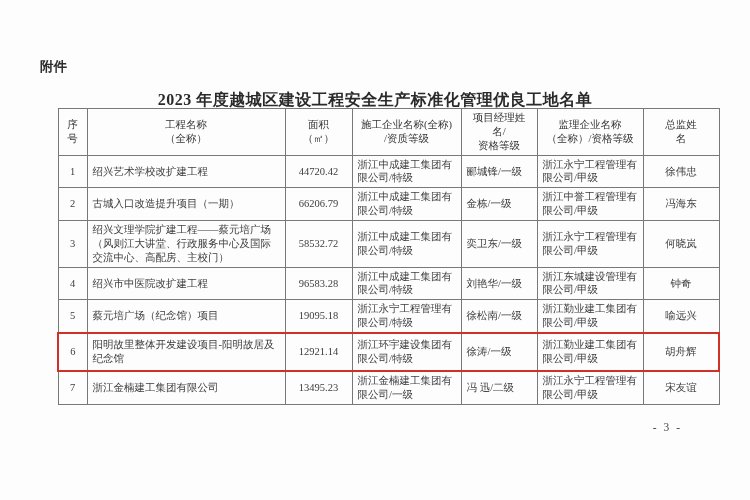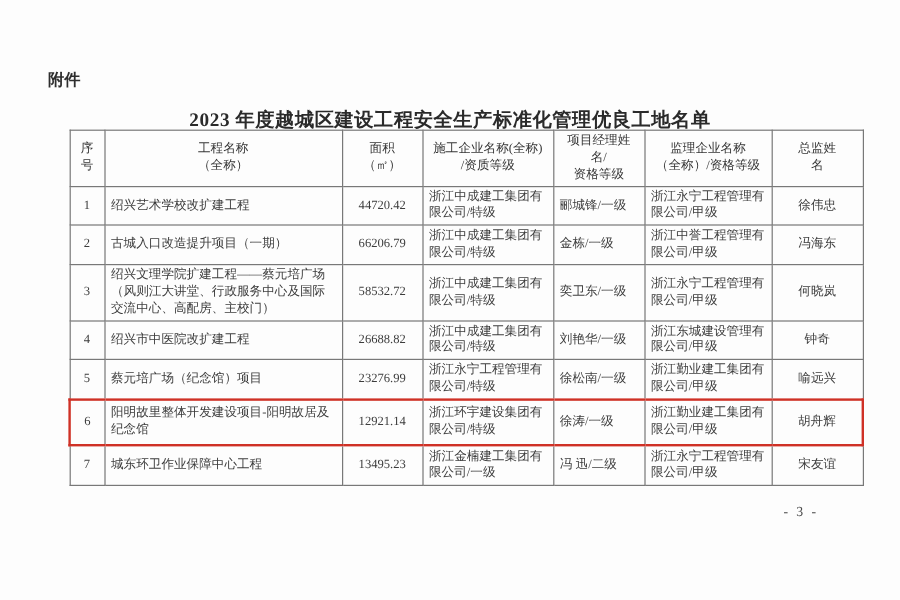--- a/index.html
+++ b/index.html
@@ -111,47 +111,47 @@
           <td class="l">绍兴文理学院扩建工程——蔡元培广场（风则江大讲堂、行政服务中心及国际交流中心、高配房、主校门）</td>
           <td class="c">58532.72</td>
           <td class="l">浙江中成建工集团有限公司/特级</td>
           <td class="l">奕卫东/一级</td>
           <td class="l">浙江永宁工程管理有限公司/甲级</td>
           <td class="c">何晓岚</td>
         </tr>
         <tr style="height: 31px;">
           <td class="c">4</td>
           <td class="l">绍兴市中医院改扩建工程</td>
-          <td class="c">26688.82</td>
+          <td class="c">96583.28</td>
           <td class="l">浙江中成建工集团有限公司/特级</td>
           <td class="l">刘艳华/一级</td>
           <td class="l">浙江东城建设管理有限公司/甲级</td>
           <td class="c">钟奇</td>
         </tr>
         <tr style="height: 32px;">
           <td class="c">5</td>
           <td class="l">蔡元培广场（纪念馆）项目</td>
-          <td class="c">23276.99</td>
+          <td class="c">19095.18</td>
           <td class="l">浙江永宁工程管理有限公司/特级</td>
           <td class="l">徐松南/一级</td>
           <td class="l">浙江勤业建工集团有限公司/甲级</td>
           <td class="c">喻远兴</td>
         </tr>
         <tr class="hl" style="height: 38px;">
           <td class="c">6</td>
           <td class="l">阳明故里整体开发建设项目-阳明故居及纪念馆</td>
           <td class="c">12921.14</td>
           <td class="l">浙江环宇建设集团有限公司/特级</td>
           <td class="l">徐涛/一级</td>
           <td class="l">浙江勤业建工集团有限公司/甲级</td>
           <td class="c">胡舟辉</td>
         </tr>
         <tr style="height: 32px;">
           <td class="c">7</td>
-          <td class="l">城东环卫作业保障中心工程</td>
+          <td class="l">浙江金楠建工集团有限公司</td>
           <td class="c">13495.23</td>
           <td class="l">浙江金楠建工集团有限公司/一级</td>
           <td class="l">冯 迅/二级</td>
           <td class="l">浙江永宁工程管理有限公司/甲级</td>
           <td class="c">宋友谊</td>
         </tr>
       </tbody>
   </table>
 
   <div class="pageno">- 3 -</div>

